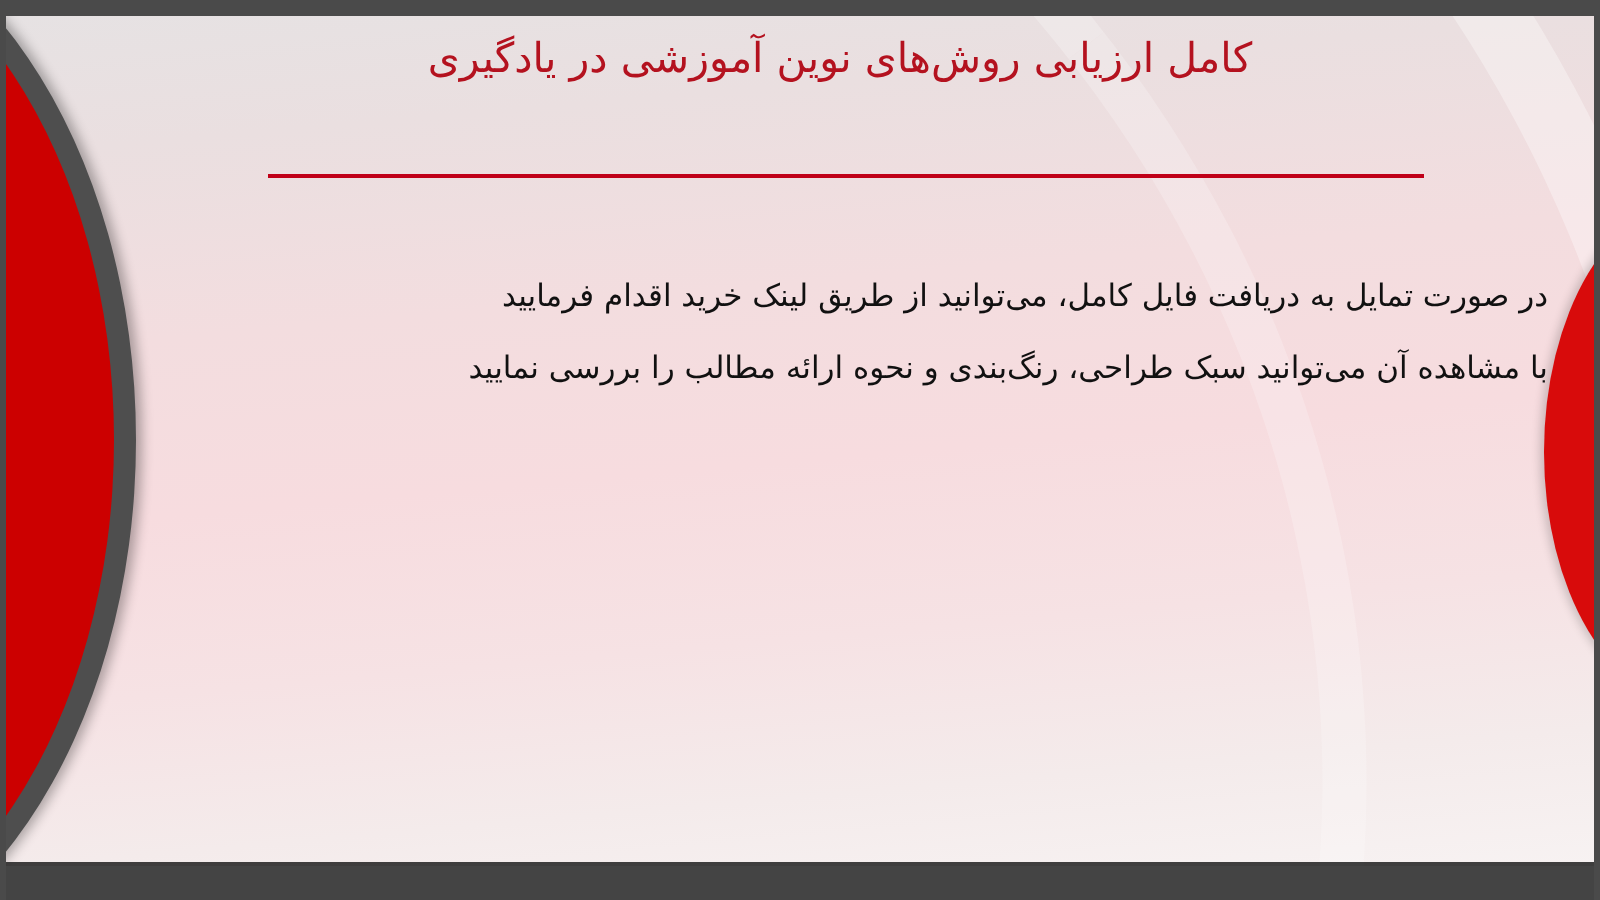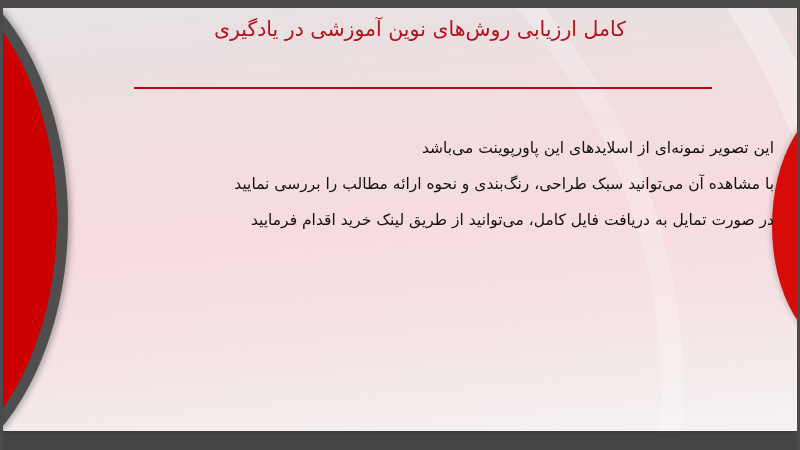--- a/index.html
+++ b/index.html
@@ -208,23 +208,22 @@
     <div class="left-lens"></div>
     <div class="right-ellipse"></div>
 
     <div class="title-block">
       <div class="title-line">کامل ارزیابی روش‌های نوین آموزشی در یادگیری</div>
     </div>
 
     <div class="title-rule"></div>
 
     <div class="body-block">
-      <div class="body-line">این تصویر نمونه‌ای از اسلایدهای این پاورپوینت می‌باشد</div>
+      <div class="body-line">در صورت تمایل به دریافت فایل کامل، می‌توانید از طریق لینک خرید اقدام فرمایید</div>
       <div class="body-line">با مشاهده آن می‌توانید سبک طراحی، رنگ‌بندی و نحوه ارائه مطالب را بررسی نمایید</div>
-      <div class="body-line">در صورت تمایل به دریافت فایل کامل، می‌توانید از طریق لینک خرید اقدام فرمایید</div>
     </div>
 
   </div>
 
   <div class="frame-top"></div>
   <div class="frame-hairline"></div>
   <div class="frame-bottom"></div>
   <div class="frame-left"></div>
   <div class="frame-right"></div>
 

